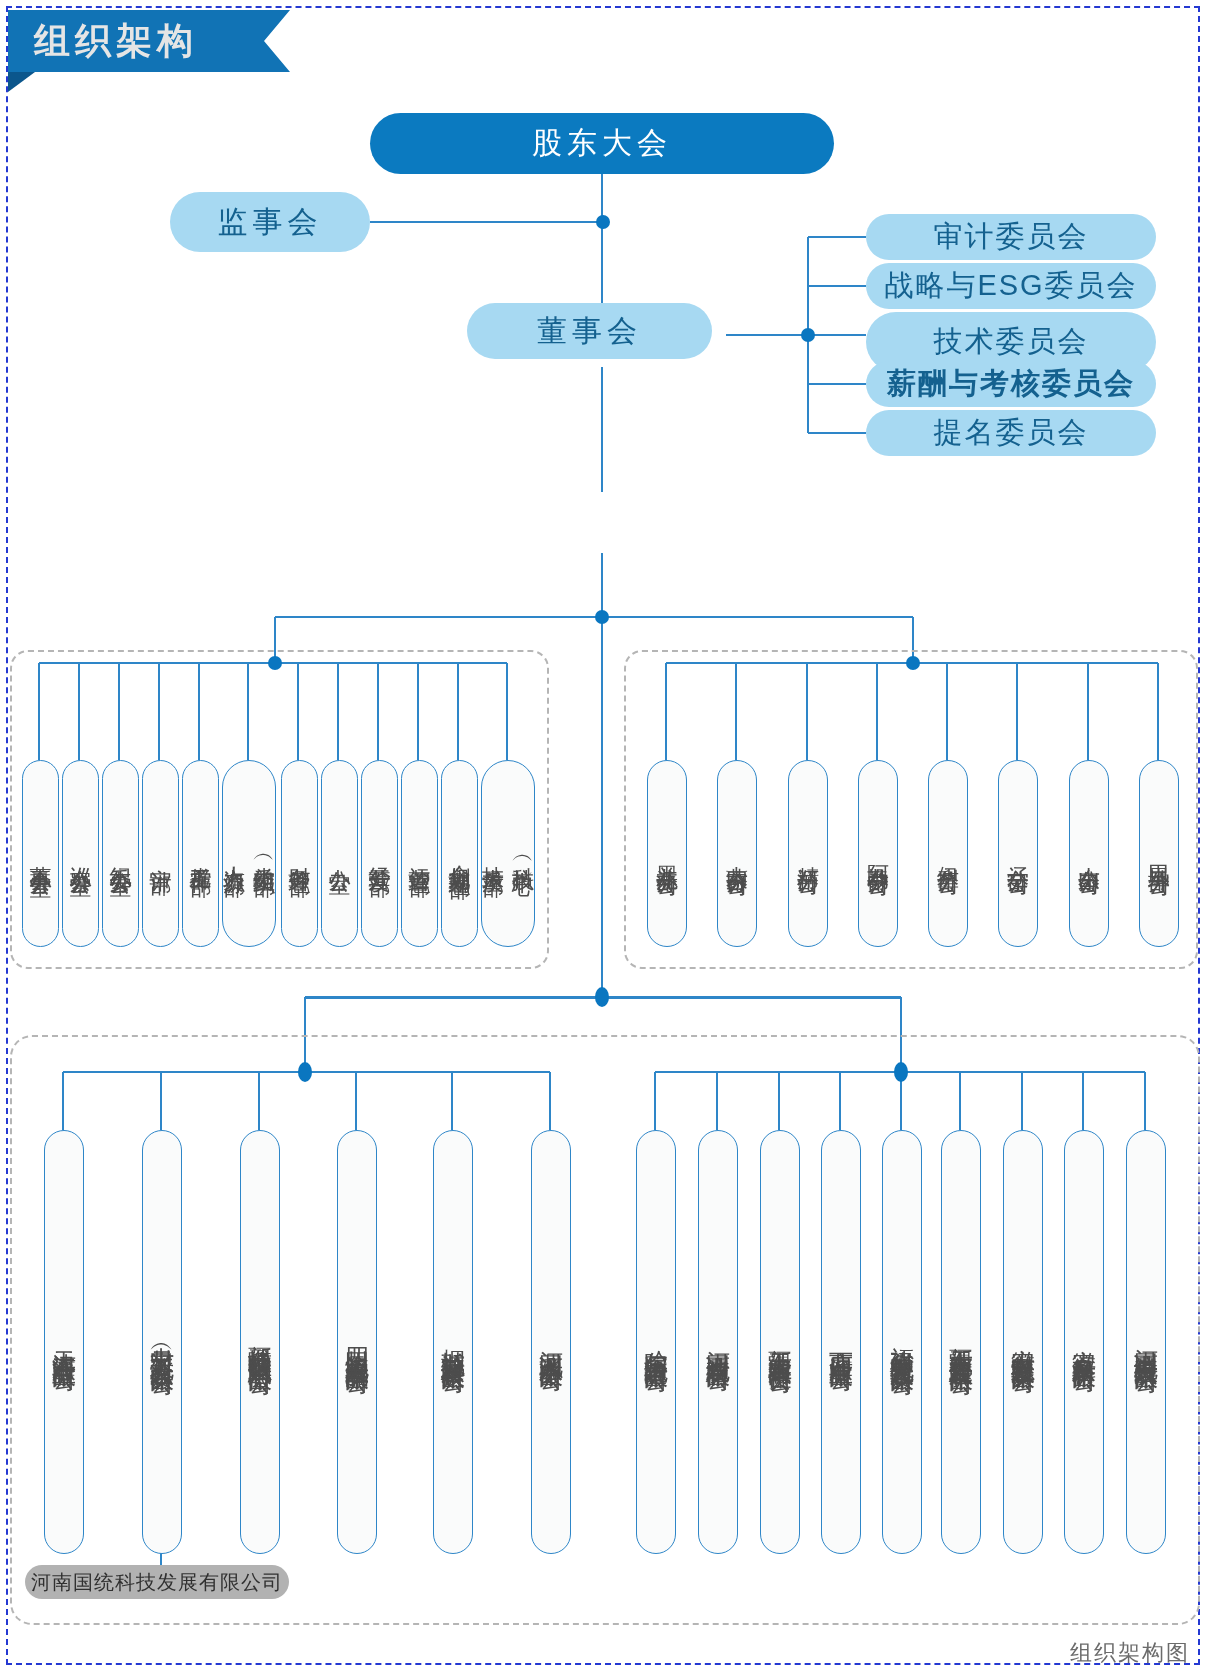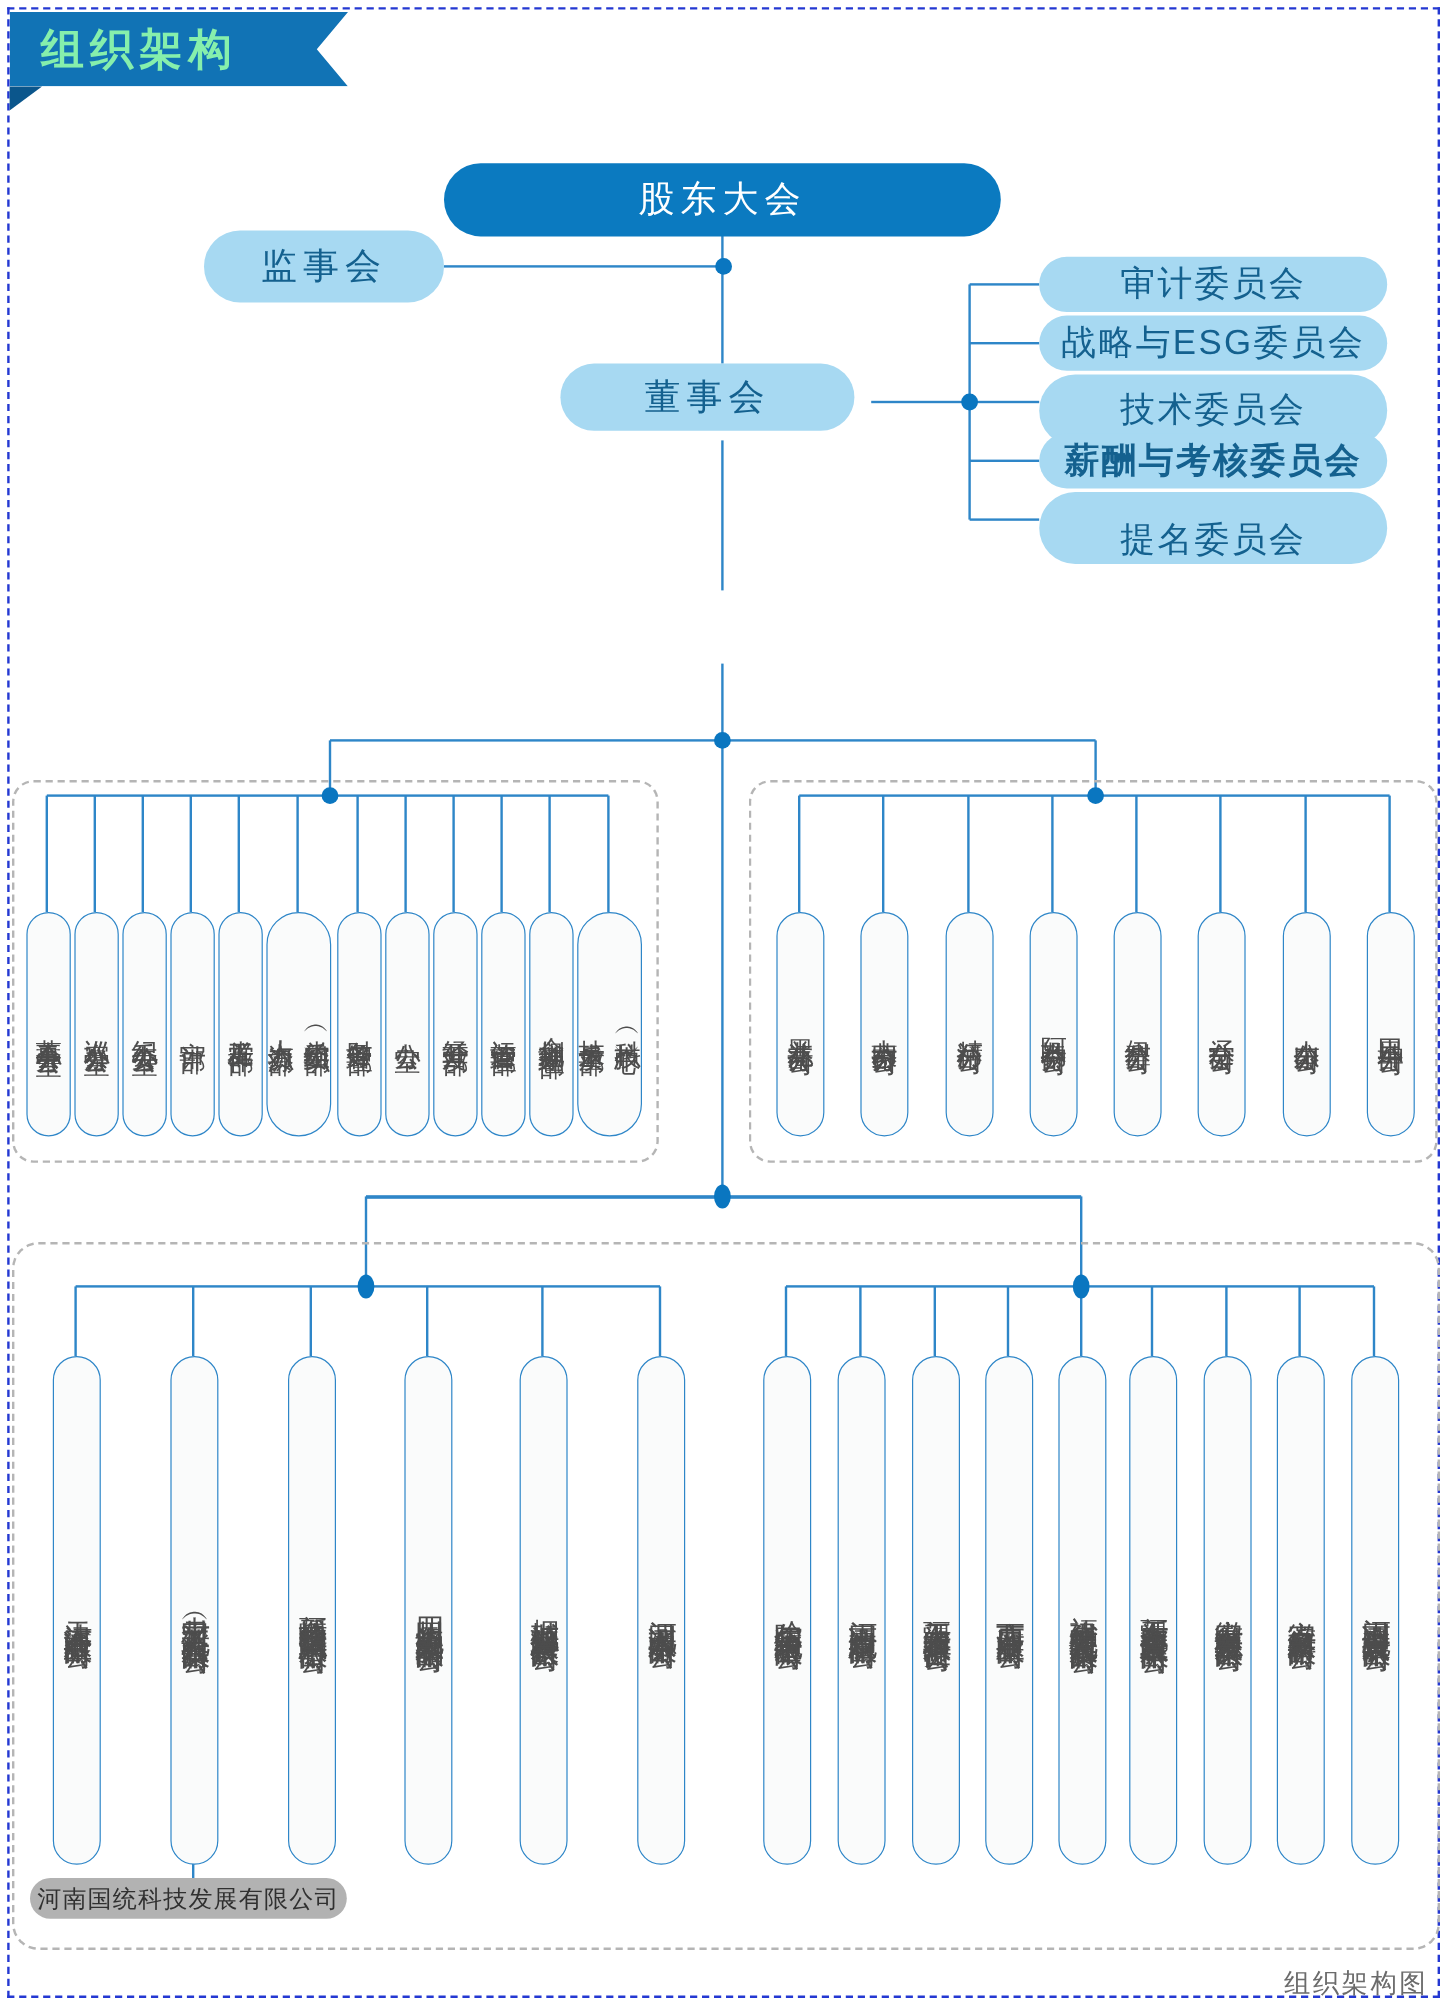--- a/index.html
+++ b/index.html
@@ -4,21 +4,21 @@
 <style>
   html,body{margin:0;padding:0;background:#ffffff;}
   #page{position:relative;width:1206px;height:1671px;background:#ffffff;overflow:hidden;
         font-family:"Liberation Sans","DejaVu Sans",sans-serif;}
   .page-border{position:absolute;inset:6px;border:2px dashed #2438d2;pointer-events:none;}
 
   
   .ribbon{position:absolute;left:8px;top:10px;width:282px;height:62px;background:#1173b5;
           clip-path:polygon(0 0,100% 0,calc(100% - 26px) 50%,100% 100%,0 100%);
           display:flex;align-items:center;}
-  .ribbon-title{color:#86efac;font-size:36px;font-weight:bold;letter-spacing:5px;padding-left:26px;}
+  .ribbon-title{color:#e5e5e5;font-size:36px;font-weight:bold;letter-spacing:5px;padding-left:26px;}
   .ribbon-fold{position:absolute;left:8px;top:72px;width:0;height:0;
                border-top:20px solid #0b568c;border-right:27px solid transparent;}
 
   
   .hl{position:absolute;height:2px;background:#2e86c8;}
   .hl.thick{height:3px;}
   .vl{position:absolute;width:2px;background:#2e86c8;}
   .dot{position:absolute;width:14px;height:14px;border-radius:50%;background:#0a76c0;}
   .dot.tall{height:20px;border-radius:7px/10px;}
 
@@ -125,21 +125,21 @@
   <div class="dot" style="left:268px;top:656px;"></div>
   <div class="dot" style="left:906px;top:656px;"></div>
   <div class="dot tall" style="left:595px;top:987px;"></div>
   <div class="dot tall" style="left:298px;top:1062px;"></div>
   <div class="dot tall" style="left:894px;top:1062px;"></div>
 
   <div class="gbox" style="left:10px;top:650px;width:535px;height:315px;"></div>
   <div class="gbox" style="left:624px;top:650px;width:570px;height:315px;"></div>
   <div class="gbox" style="left:10px;top:1035px;width:1186px;height:586px;border-radius:22px;"></div>
 
-  <div class="pill dark" style="left:370px;top:113px;width:464px;height:61px;margin-top:23px;">
+  <div class="pill dark" style="left:370px;top:113px;width:464px;height:61px;">
     <span>股东大会</span>
   </div>
   <div class="pill light" style="left:170px;top:192px;width:200px;height:60px;">
     <span>监事会</span>
   </div>
   <div class="pill light" style="left:467px;top:303px;width:245px;height:56px;">
     <span>董事会</span>
   </div>
 
   <div class="pill committee" style="left:866px;top:214px;width:290px;height:46px;">
@@ -147,21 +147,21 @@
   </div>
   <div class="pill committee" style="left:866px;top:263px;width:290px;height:46px;">
     <span>战略与ESG委员会</span>
   </div>
   <div class="pill committee" style="left:866px;top:312px;width:290px;height:60px;">
     <span>技术委员会</span>
   </div>
   <div class="pill committee" style="left:866px;top:361px;width:290px;height:46px;font-weight:bold;">
     <span>薪酬与考核委员会</span>
   </div>
-  <div class="pill committee" style="left:866px;top:410px;width:290px;height:60px;align-items:flex-end;">
+  <div class="pill committee" style="left:866px;top:410px;width:290px;height:46px;">
     <span>提名委员会</span>
   </div>
 
   <div class="vpill dept" style="left:22px;width:35px;">
       <span class="col">董事会办公室</span>
     </div>
   <div class="vpill dept" style="left:62px;width:35px;">
       <span class="col">巡察办公室</span>
     </div>
   <div class="vpill dept" style="left:102px;width:35px;">

